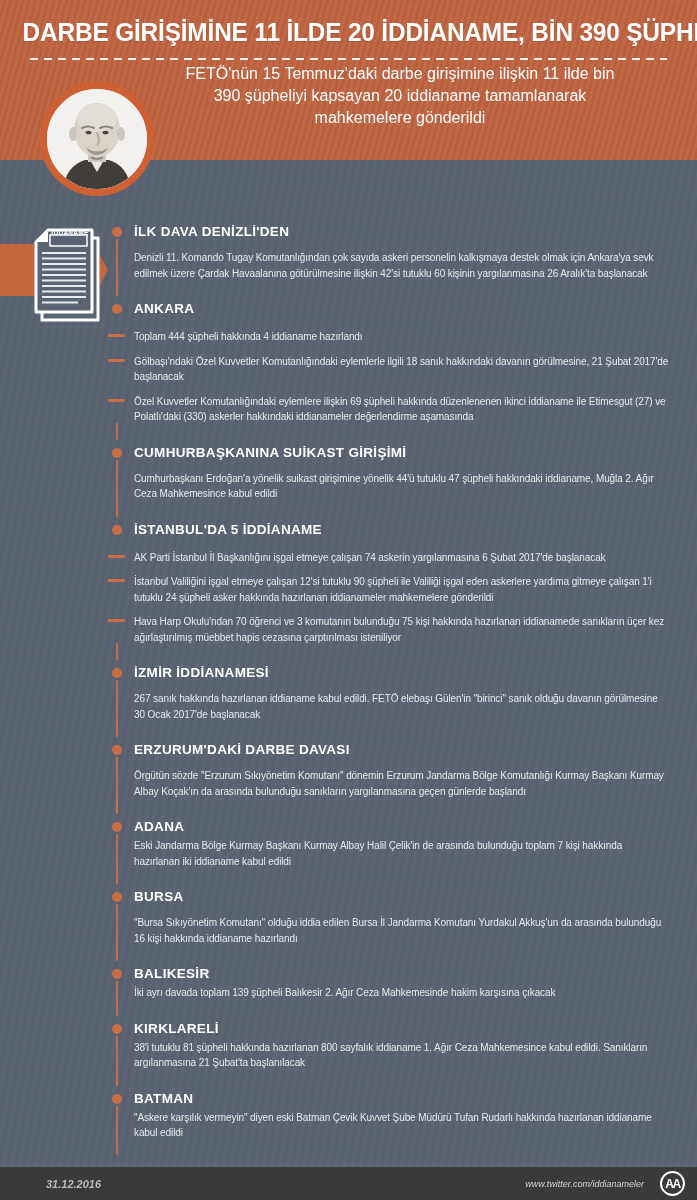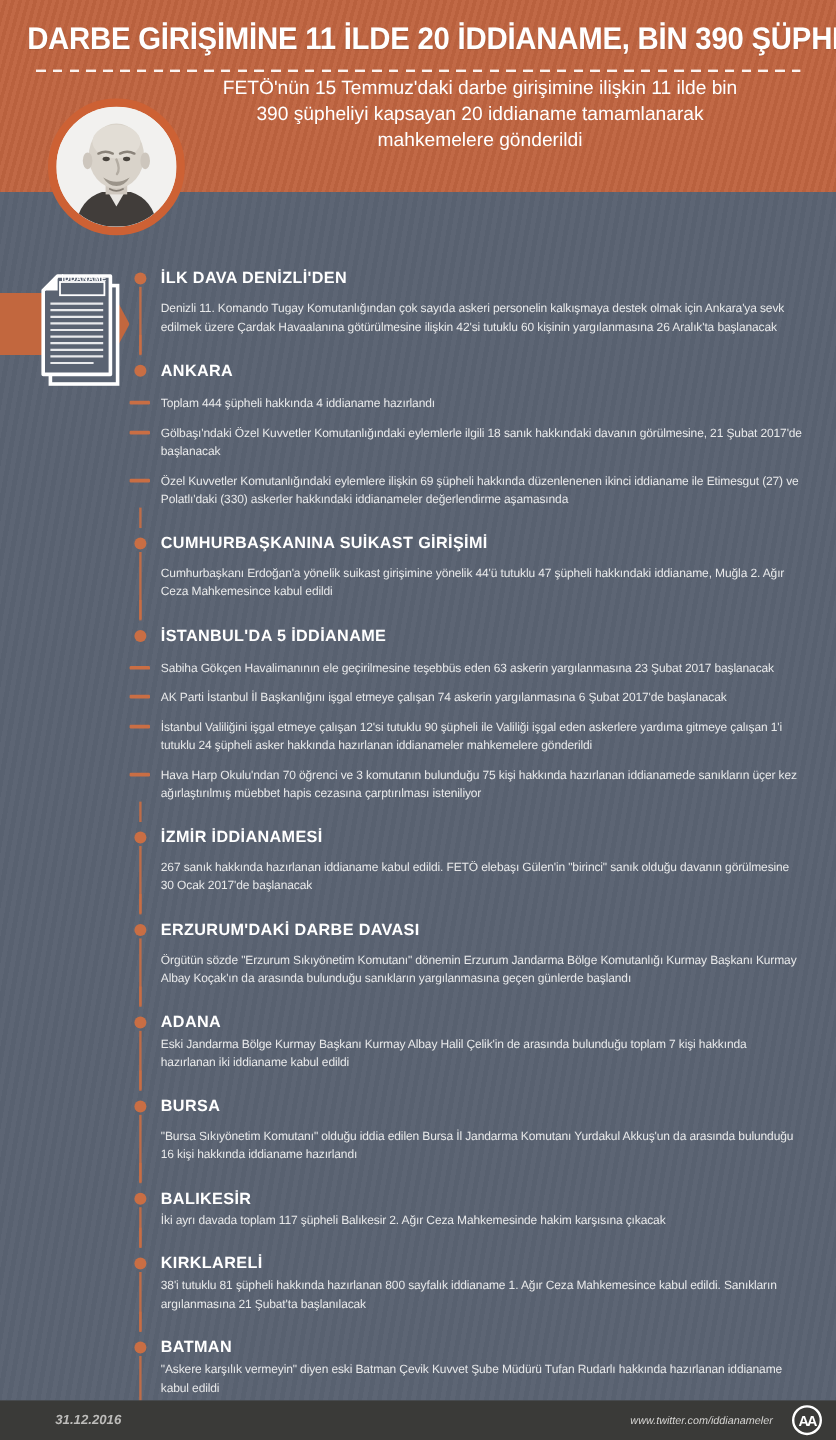--- a/index.html
+++ b/index.html
@@ -167,21 +167,20 @@
     <div class="section-items">
             <div class="item item-para">Cumhurbaşkanı Erdoğan'a yönelik suikast girişimine yönelik 44'ü tutuklu 47 şüpheli hakkındaki iddianame, Muğla 2. Ağır Ceza Mahkemesince kabul edildi</div>
           </div>
   </section>
         <section class="section connected">
     <h2 class="section-heading">
       <span class="bullet"></span>
       <span class="heading-text">İSTANBUL'DA 5 İDDİANAME</span>
     </h2>
     <div class="section-items">
-            <div class="item item-dash">Sabiha Gökçen Havalimanının ele geçirilmesine teşebbüs eden 63 askerin yargılanmasına 23 Şubat 2017 başlanacak</div>
             <div class="item item-dash">AK Parti İstanbul İl Başkanlığını işgal etmeye çalışan 74 askerin yargılanmasına 6 Şubat 2017'de başlanacak</div>
             <div class="item item-dash">İstanbul Valiliğini işgal etmeye çalışan 12'si tutuklu 90 şüpheli ile Valiliği işgal eden askerlere yardıma gitmeye çalışan 1'i tutuklu 24 şüpheli asker hakkında hazırlanan iddianameler mahkemelere gönderildi</div>
             <div class="item item-dash">Hava Harp Okulu'ndan 70 öğrenci ve 3 komutanın bulunduğu 75 kişi hakkında hazırlanan iddianamede sanıkların üçer kez ağırlaştırılmış müebbet hapis cezasına çarptırılması isteniliyor</div>
           </div>
   </section>
         <section class="section connected">
     <h2 class="section-heading">
       <span class="bullet"></span>
       <span class="heading-text">İZMİR İDDİANAMESİ</span>
     </h2>
@@ -215,21 +214,21 @@
     <div class="section-items">
             <div class="item item-para">"Bursa Sıkıyönetim Komutanı" olduğu iddia edilen Bursa İl Jandarma Komutanı Yurdakul Akkuş'un da arasında bulunduğu 16 kişi hakkında iddianame hazırlandı</div>
           </div>
   </section>
         <section class="section connected compact">
     <h2 class="section-heading">
       <span class="bullet"></span>
       <span class="heading-text">BALIKESİR</span>
     </h2>
     <div class="section-items">
-            <div class="item item-para">İki ayrı davada toplam 117 şüpheli Balıkesir 2. Ağır Ceza Mahkemesinde hakim karşısına çıkacak</div>
+            <div class="item item-para">İki ayrı davada toplam 139 şüpheli Balıkesir 2. Ağır Ceza Mahkemesinde hakim karşısına çıkacak</div>
           </div>
   </section>
         <section class="section connected compact">
     <h2 class="section-heading">
       <span class="bullet"></span>
       <span class="heading-text">KIRKLARELİ</span>
     </h2>
     <div class="section-items">
             <div class="item item-para">38'i tutuklu 81 şüpheli hakkında hazırlanan 800 sayfalık iddianame 1. Ağır Ceza Mahkemesince kabul edildi. Sanıkların argılanmasına 21 Şubat'ta başlanılacak</div>
           </div>

